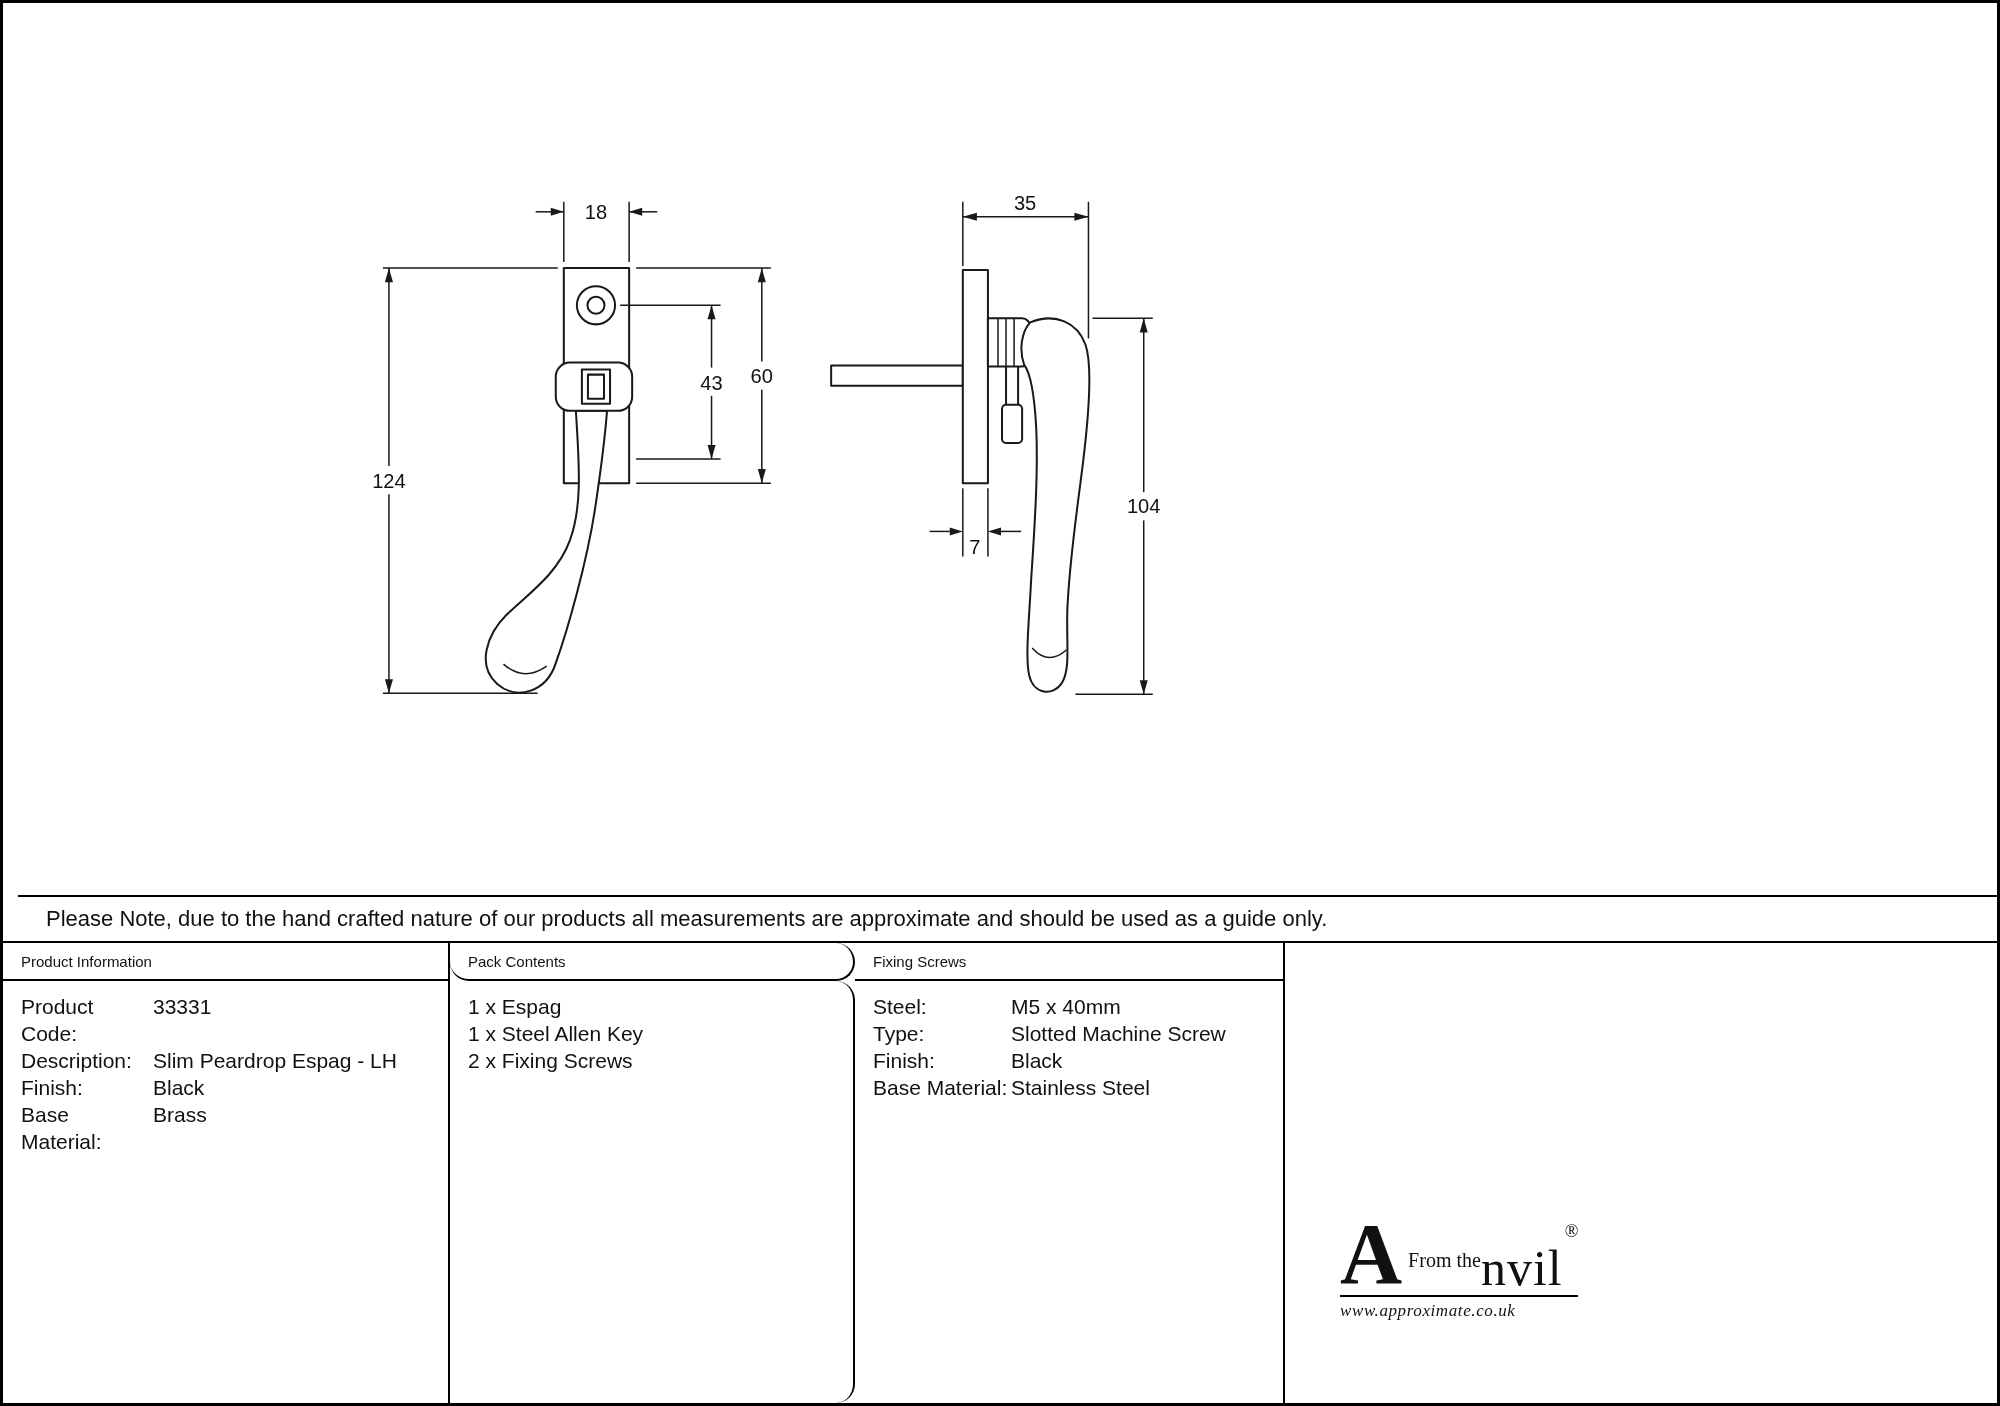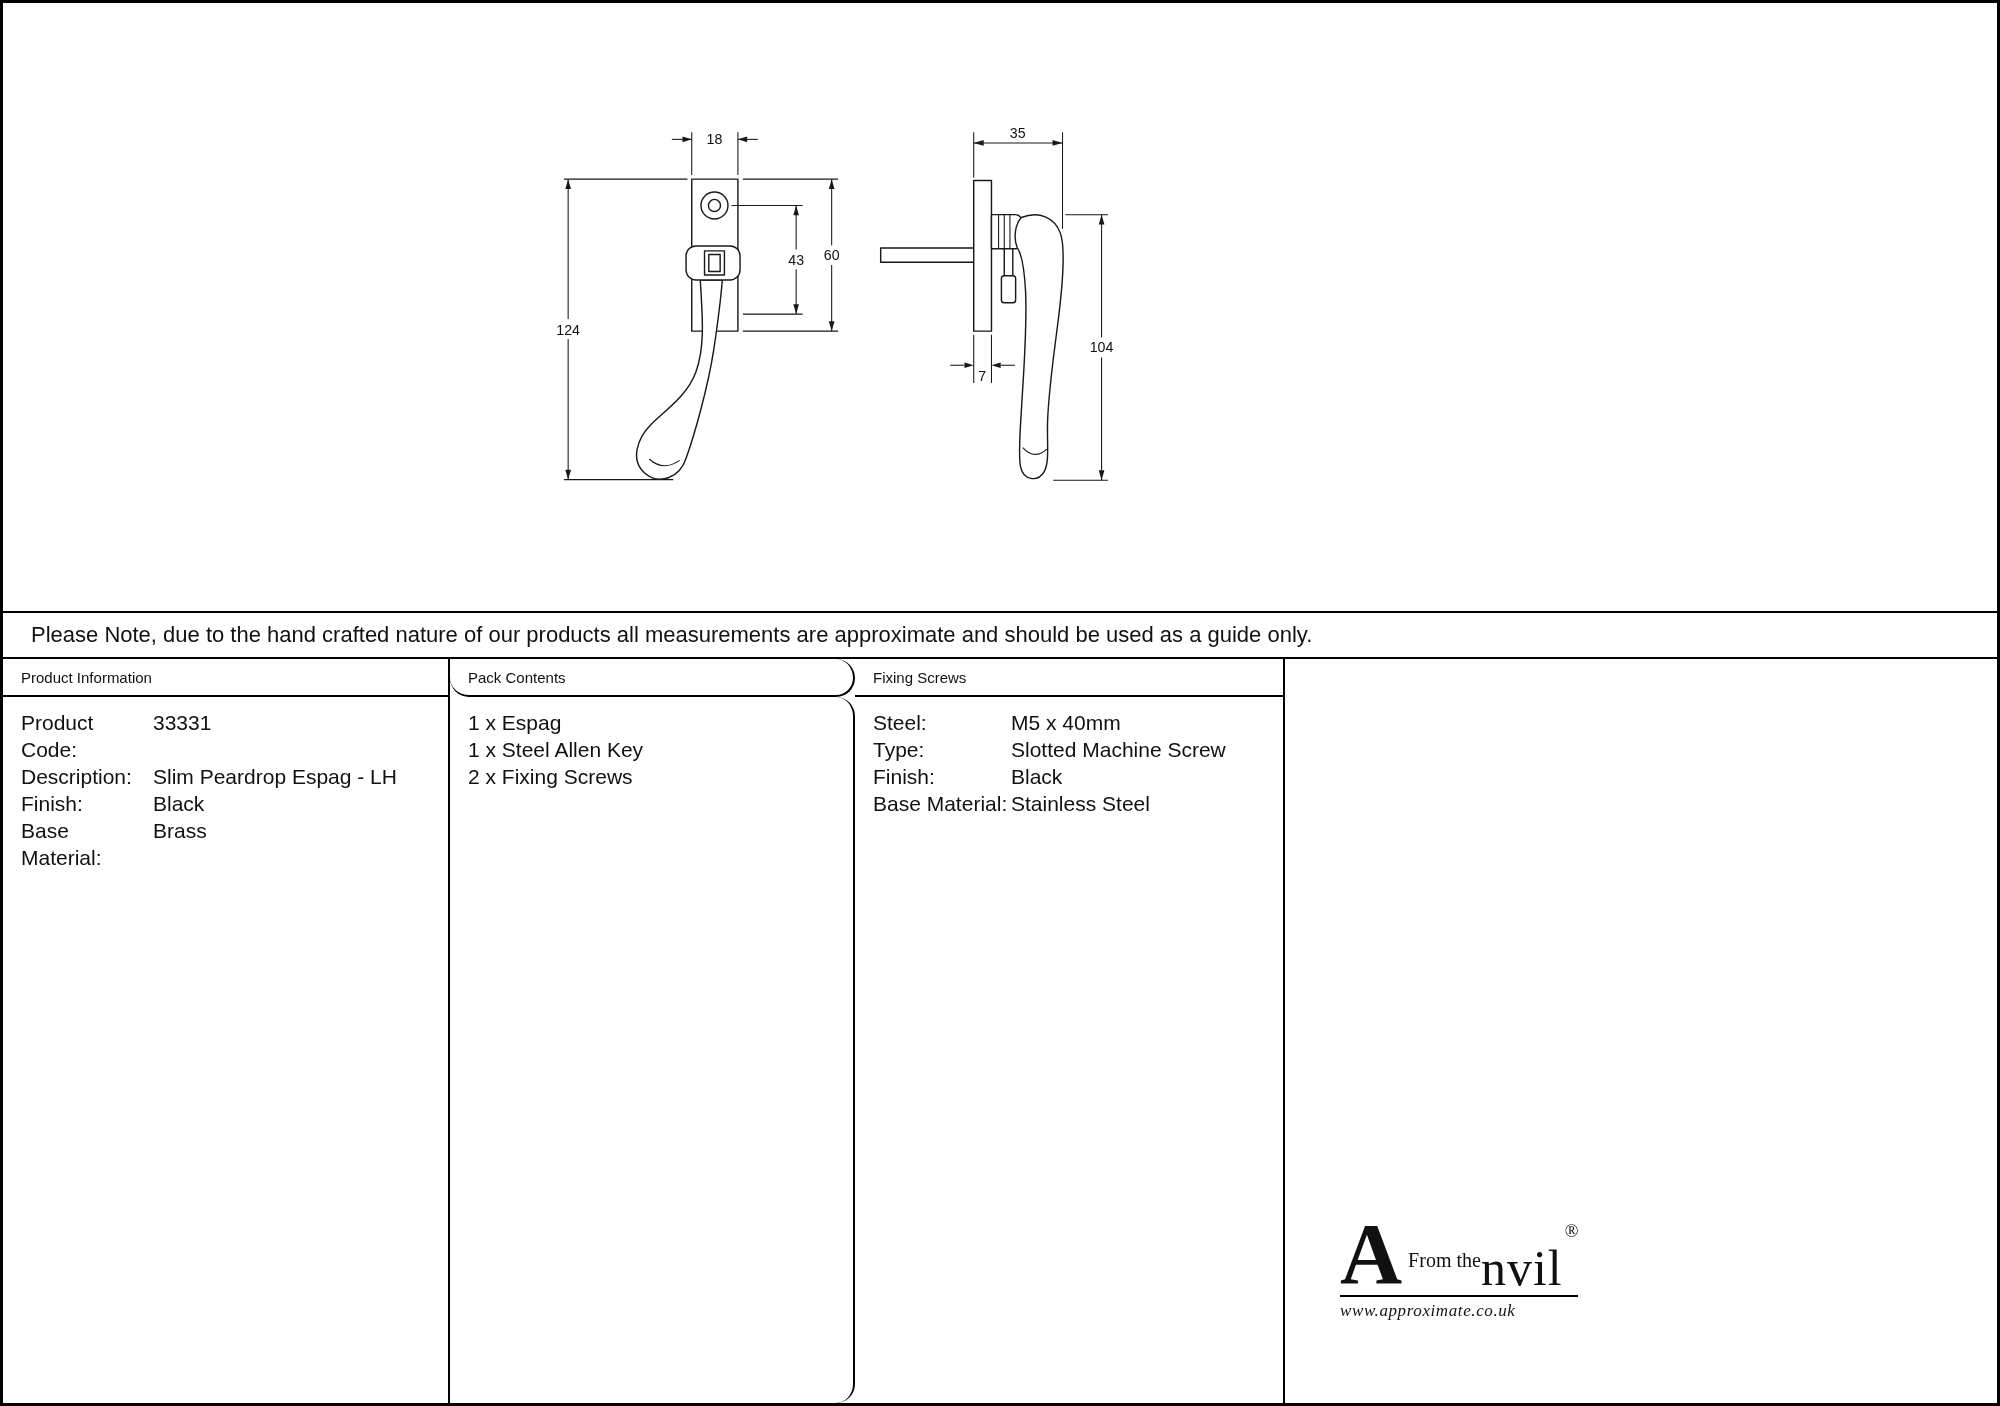--- a/index.html
+++ b/index.html
@@ -1,29 +1,29 @@
 <!DOCTYPE html>
 <html><head>
 <meta charset="utf-8">
 <style>
   * { margin:0; padding:0; box-sizing:border-box; }
   html,body { background:#fff; }
   body { width:2000px; height:1406px; font-family:"Liberation Sans", sans-serif; color:#111; }
   .page { width:2000px; height:1406px; border:3px solid #000; display:flex; flex-direction:column; background:#fff; }
 
   
-  .drawing-area { height:608px; position:relative; }
+  .drawing-area { height:892px; position:relative; }
   .drawing-area svg { display:block; width:100%; height:100%; }
   .ol { fill:#fff; stroke:#191919; stroke-width:2; stroke-linejoin:round; stroke-linecap:round; }
   .dl { fill:none; stroke:#191919; stroke-width:1.5; }
   .ar { fill:#191919; stroke:none; }
   .dim-text { font-family:"Liberation Sans", sans-serif; font-size:20px; fill:#111; }
 
   
-  .note-row { height:46px; border-top:2px solid #000; display:flex; align-items:center; padding-left:28px; font-size:22px; }
+  .note-row { height:46px; border-top:2px solid #000; display:flex; align-items:center; padding-left:28px; font-size:22px;margin-left:15px; }
 
   
   .info-table { flex:1; border-top:2px solid #000; display:grid;
                 grid-template-columns:447px 405px 430px 1fr; grid-template-rows:38px 1fr; }
   .c1 { grid-column:1; } .c2 { grid-column:2;border-radius:19px; } .c3 { grid-column:3; }
   .th { grid-row:1; display:flex; align-items:center; padding-left:18px; font-size:15px;
         border-right:2px solid #000; border-bottom:2px solid #000; }
   .tb { grid-row:2; padding:12px 8px 0 18px; font-size:21px; border-right:2px solid #000; }
   .kv { display:flex; line-height:27px; }
   .lbl { width:132px; flex-shrink:0; }

